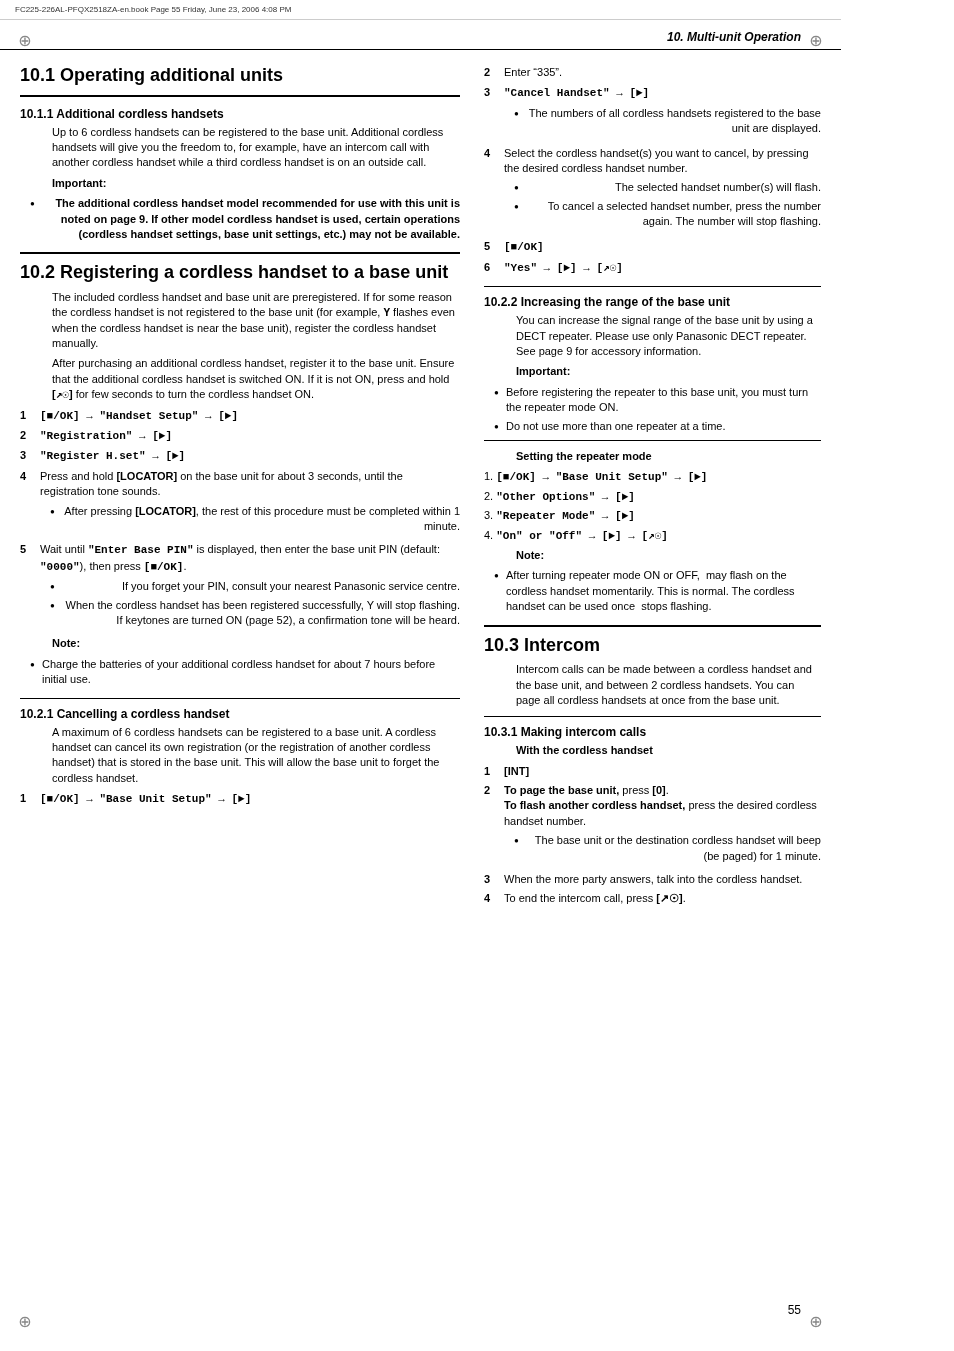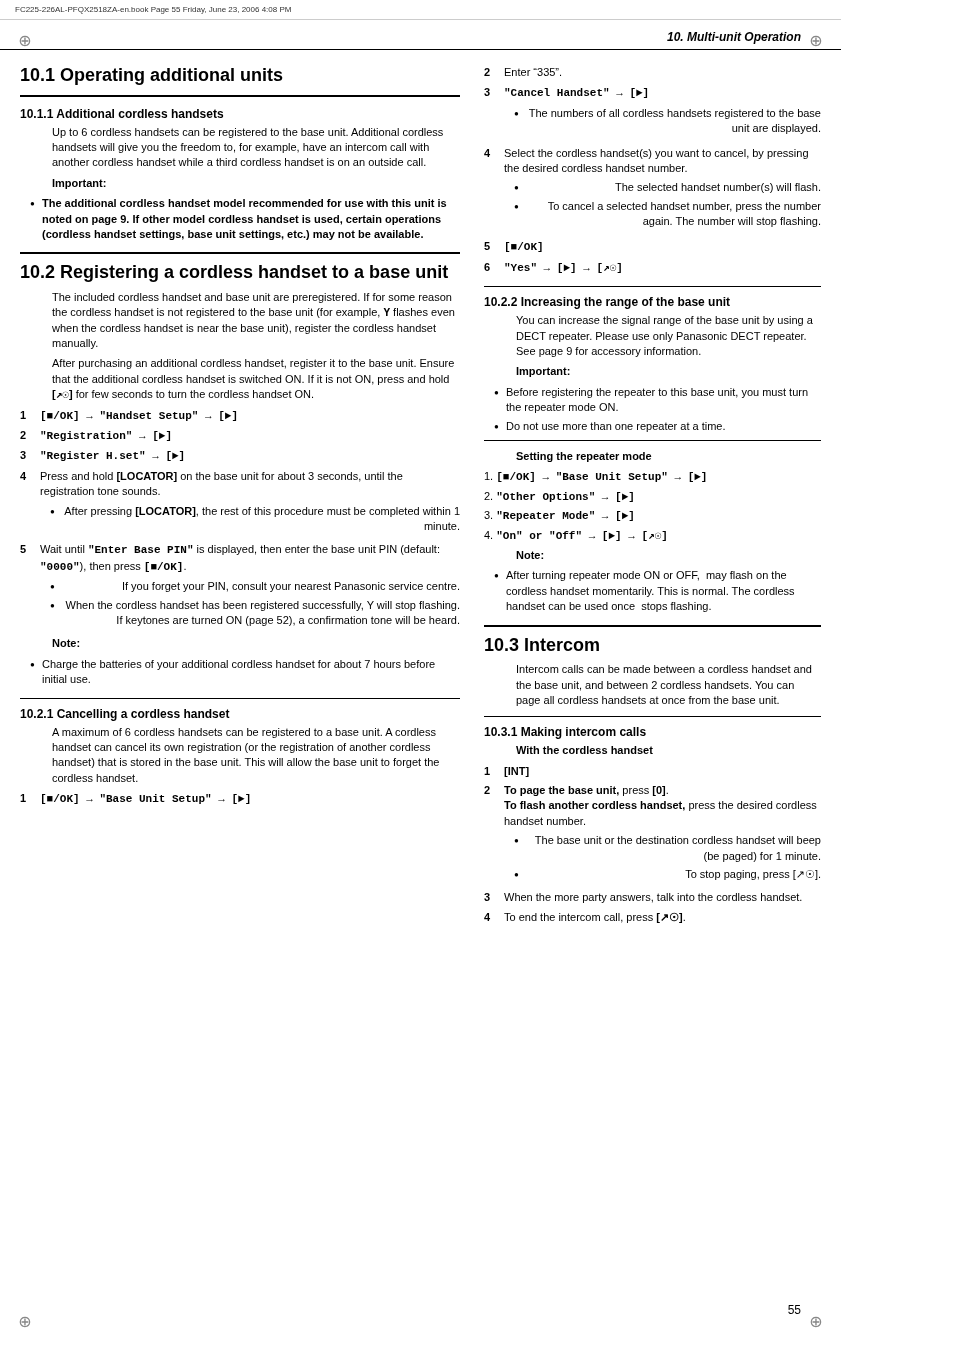--- a/index.html
+++ b/index.html
@@ -96,20 +96,21 @@
     }
     ul.bullet-list li::before {
       content: "●";
       position: absolute;
       left: 0;
       font-size: 8px;
       top: 2px;
     }
     ul.bullet-list.bold-items li {
       font-weight: bold;
+      text-align: right;
     }
     .step-item {
       display: flex;
       margin-bottom: 5px;
       font-size: 11px;
       line-height: 1.4;
     }
     .step-num {
       font-weight: bold;
       min-width: 16px;
@@ -343,21 +344,20 @@
         <div class="step-item">
           <span class="step-num">1</span>
           <span class="step-content"><strong>[INT]</strong></span>
         </div>
         <div class="step-item">
           <span class="step-num">2</span>
           <div class="step-content">
             <span><strong>To page the base unit,</strong> press <strong>[0]</strong>.<br><strong>To flash another cordless handset,</strong> press the desired cordless handset number.</span>
             <ul class="bullet-list sub-bullet">
               <li>The base unit or the destination cordless handset will beep (be paged) for 1 minute.</li>
-              <li>To stop paging, press [↗☉].</li>
             </ul>
           </div>
         </div>
         <div class="step-item">
           <span class="step-num">3</span>
           <span class="step-content">When the more party answers, talk into the cordless handset.</span>
         </div>
         <div class="step-item">
           <span class="step-num">4</span>
           <span class="step-content">To end the intercom call, press <strong>[↗☉]</strong>.</span>

